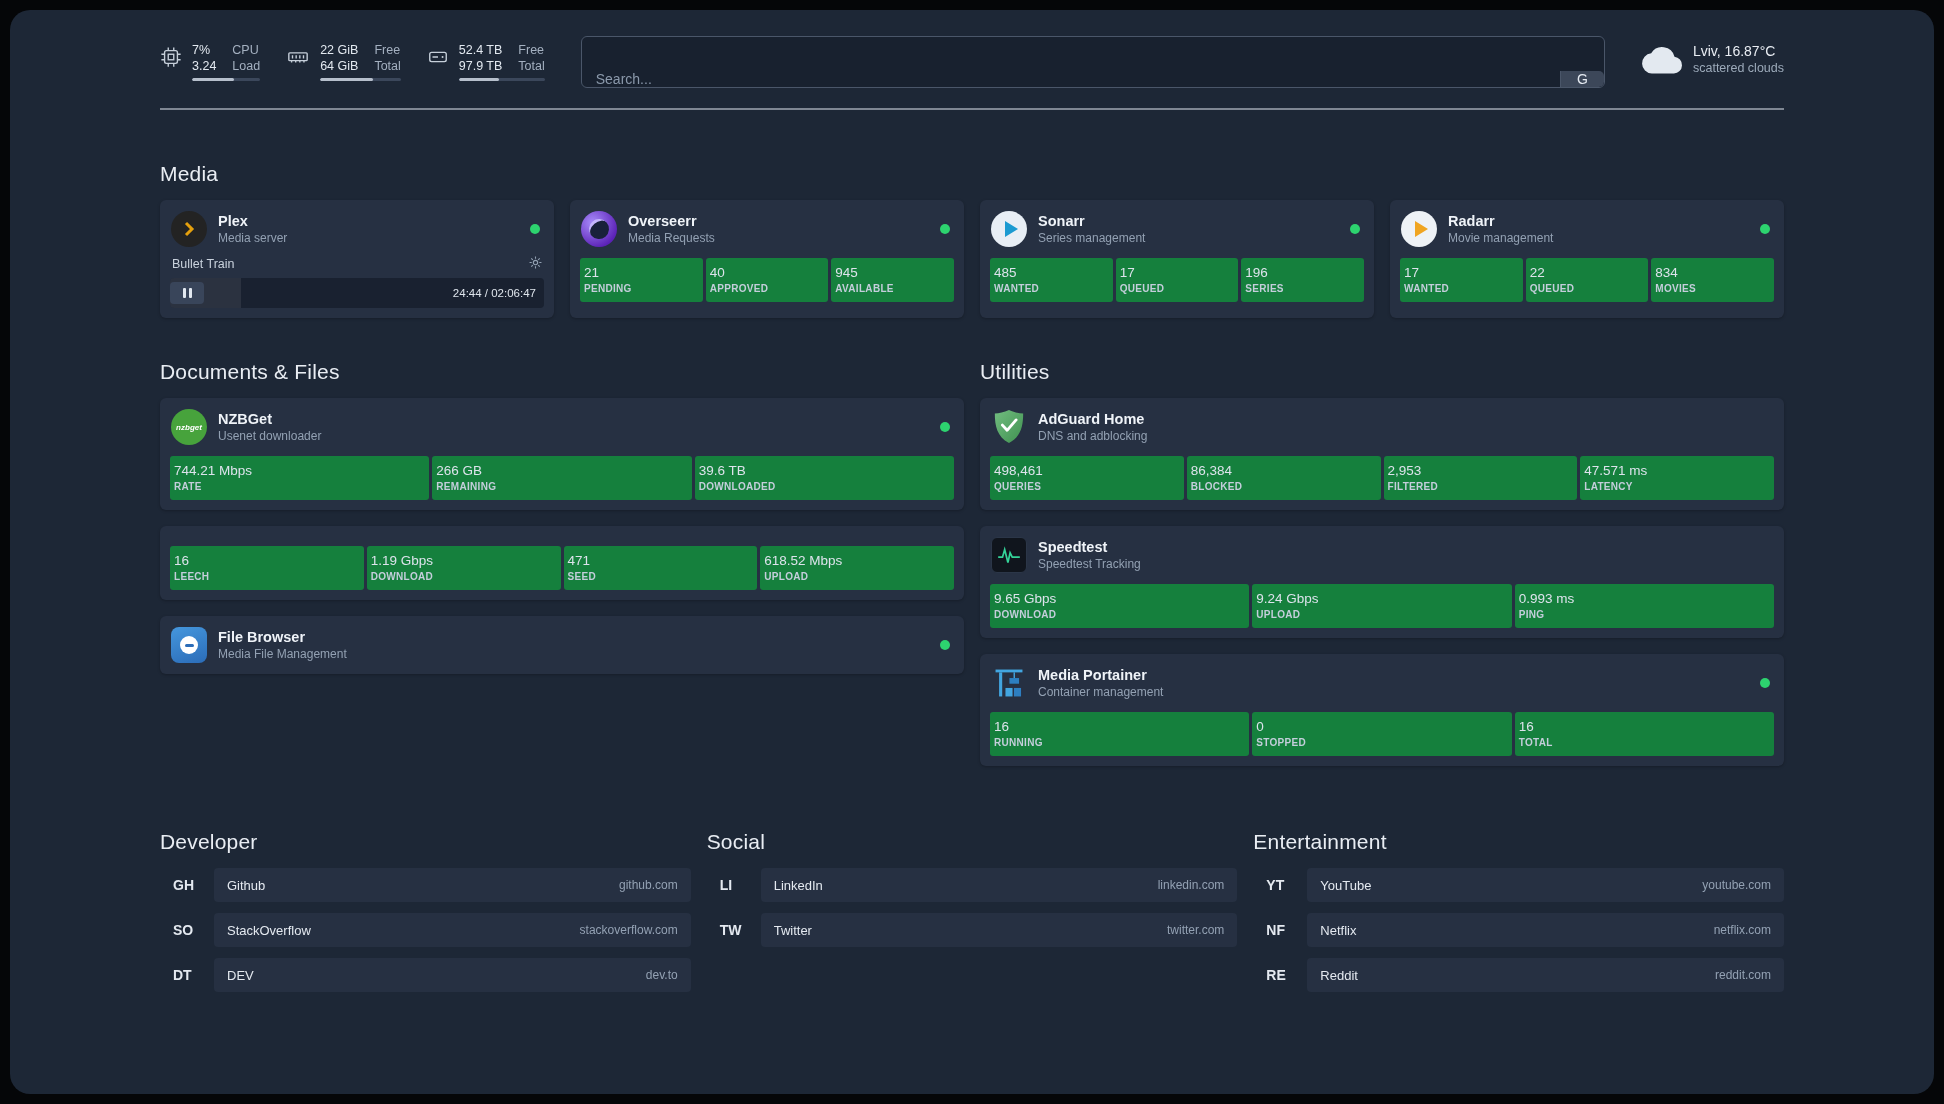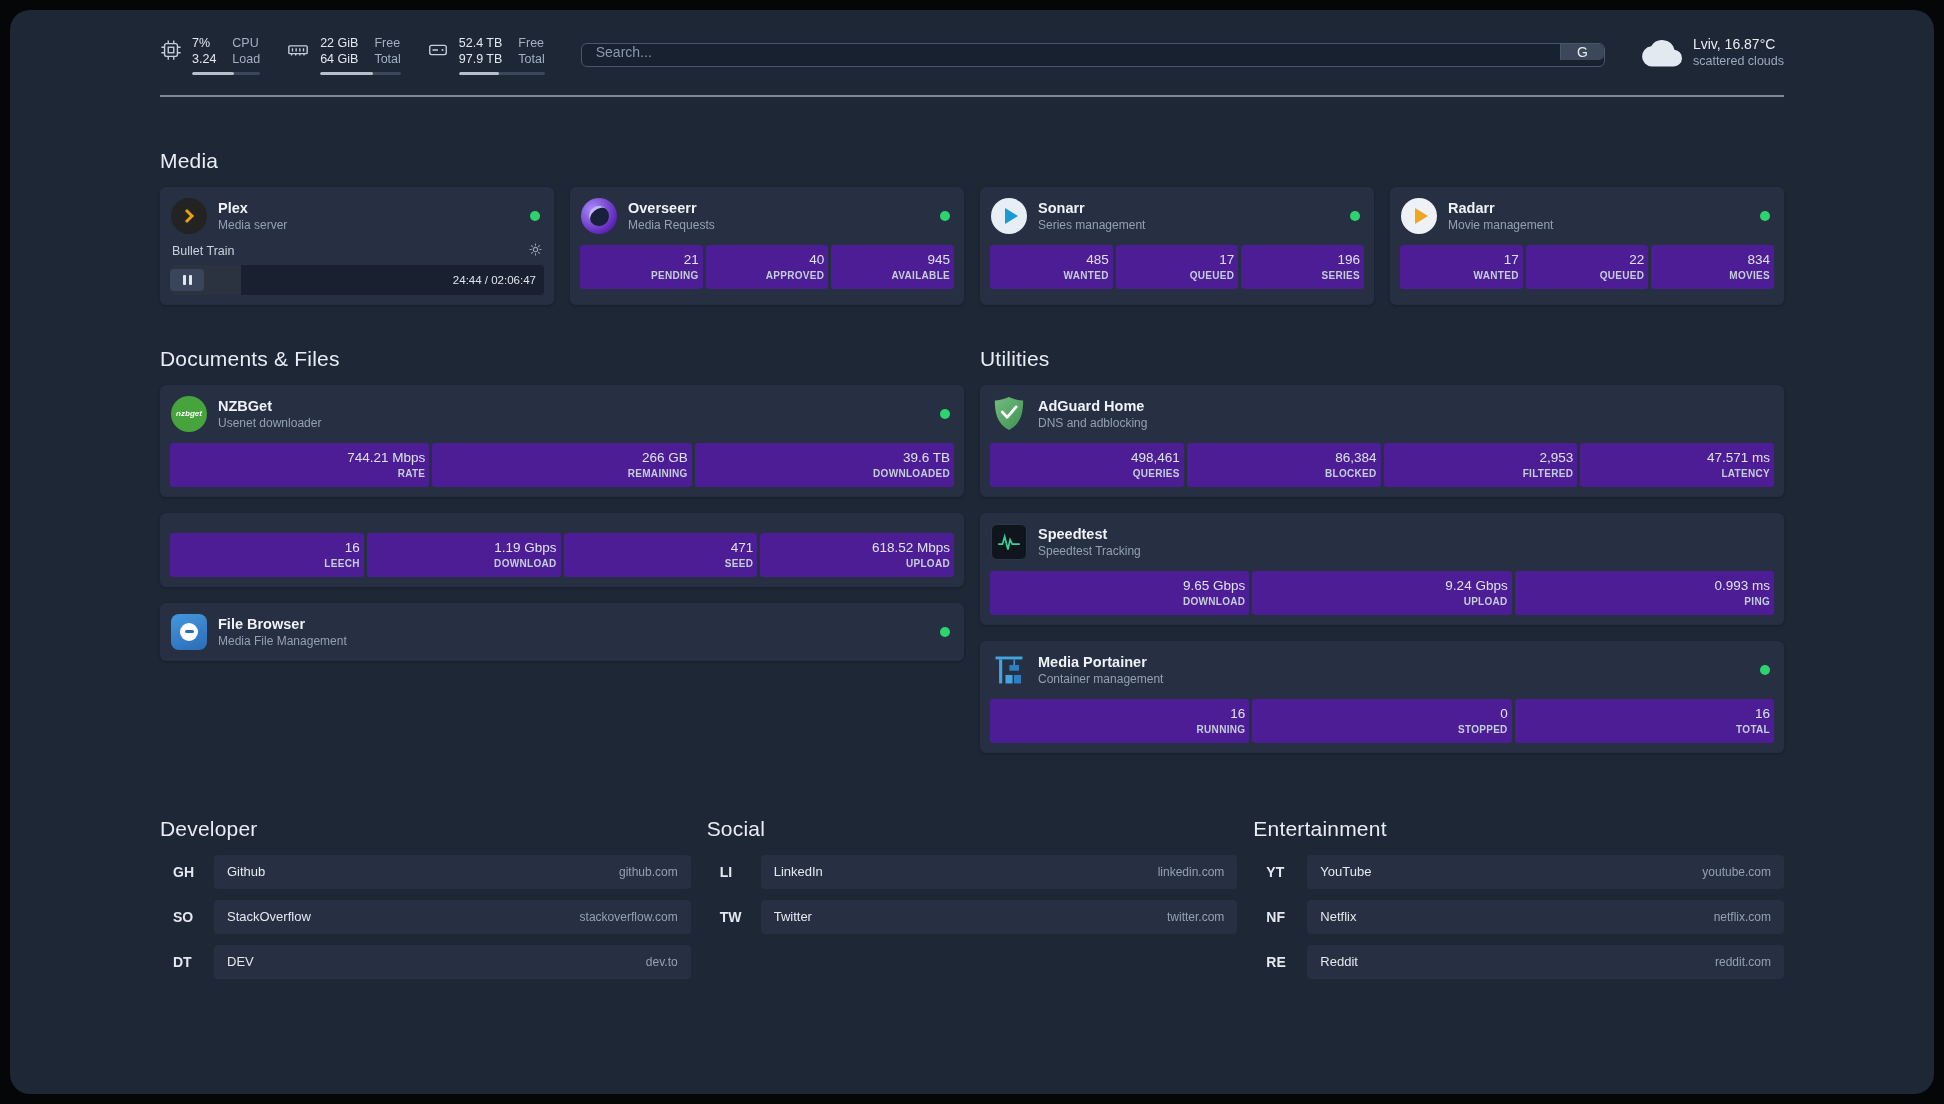--- a/index.html
+++ b/index.html
@@ -11,21 +11,21 @@
   .topbar { display:flex; align-items:center; gap:26px; padding-top:26px; }
   .res { display:flex; align-items:flex-start; gap:10px; }
   .res-ic { margin-top:3px; display:flex; }
   .res-cols { display:flex; gap:16px; }
   .res-col { display:flex; flex-direction:column; gap:2px; font-size:12.5px; line-height:1.15; }
   .res-col.vals { color:#e3e9f0; }
   .res-col.labs { color:#a4b0c0; }
   .res-bar { margin-top:5px; height:3px; background:#3b475b; border-radius:2px; overflow:hidden; }
   .res-fill { height:100%; background:#b6bfcc; border-radius:2px; }
 
-  .search { flex:1; display:flex; align-items:flex-start; height:24px; border:1px solid #4a5669; border-radius:6px; background:rgba(10,16,28,0.25); overflow:hidden; margin:0 10px; }
+  .search { flex:1; display:flex; align-items:flex-end; height:52px; border:1px solid #4a5669; border-radius:6px; background:rgba(10,16,28,0.25); overflow:hidden; margin:0 10px; }
   .search input { flex:1; background:transparent; border:none; outline:none; color:#d6dde6; padding:0 14px; font-size:14px; }
   .search input::placeholder { color:#8b99ab; }
   .search-btn { width:44px; display:flex; align-items:center; justify-content:center; background:#3c4759; color:#e6ebf2; font-size:14px; border-left:1px solid #4a5669; cursor:pointer; border-top-right-radius:5px; border-bottom-right-radius:5px; }
 
   .weather { display:flex; align-items:flex-start; gap:10px; }
   .weather-txt { display:flex; flex-direction:column; gap:2px; }
   .weather-loc { font-size:14px; color:#e9edf3; }
   .weather-cond { font-size:12.5px; color:#9caaba; }
 
   .divider { margin-top:20px; border-bottom:2px solid rgba(226,232,240,0.5); }
@@ -36,21 +36,21 @@
   .media-grid { display:grid; grid-template-columns:repeat(4,1fr); gap:16px; }
 
   .card { background:#263042; border-radius:6px; padding:10px; box-shadow:0 1px 3px rgba(0,0,0,.25); cursor:pointer; }
   .card-head { display:flex; align-items:center; gap:10px; }
   .svc-meta { display:flex; flex-direction:column; gap:2px; }
   .svc-name { font-size:14.5px; font-weight:700; color:#eff3f8; }
   .svc-desc { font-size:12px; color:#93a1b3; }
   .dot { margin-left:auto; margin-right:4px; width:10px; height:10px; border-radius:50%; background:#2dd36f; flex:0 0 10px; }
 
   .stats { display:flex; gap:3px; margin-top:10px; }
-  .stat { flex:1; background:#4c1d95; border-radius:3px; padding:7px 4px 8px; text-align:right; }
+  .stat { flex:1; background:#15803d; border-radius:3px; padding:7px 4px 8px; text-align:left; }
   .stat-v { font-size:13.5px; color:#dde3ec; }
   .stat-l { font-size:10px; font-weight:700; color:#c4cedb; margin-top:3px; letter-spacing:.3px; }
 
   
   .svc-icon { width:38px; height:38px; flex:0 0 38px; display:flex; align-items:center; justify-content:center; }
   .ic-circle { width:36px; height:36px; border-radius:50%; display:flex; align-items:center; justify-content:center; }
   .plex-bg { background:#232323; }
   .overseerr-bg { background:radial-gradient(circle at 32% 32%, #a78bfa, #5b21b6 75%); position:relative; }
   .overseerr-in { width:20px; height:20px; border-radius:50%; background:#19213a; border-top:3px solid #c4b5fd; transform:rotate(-40deg); }
   .sonarr-bg { background:#e8eef5; }

